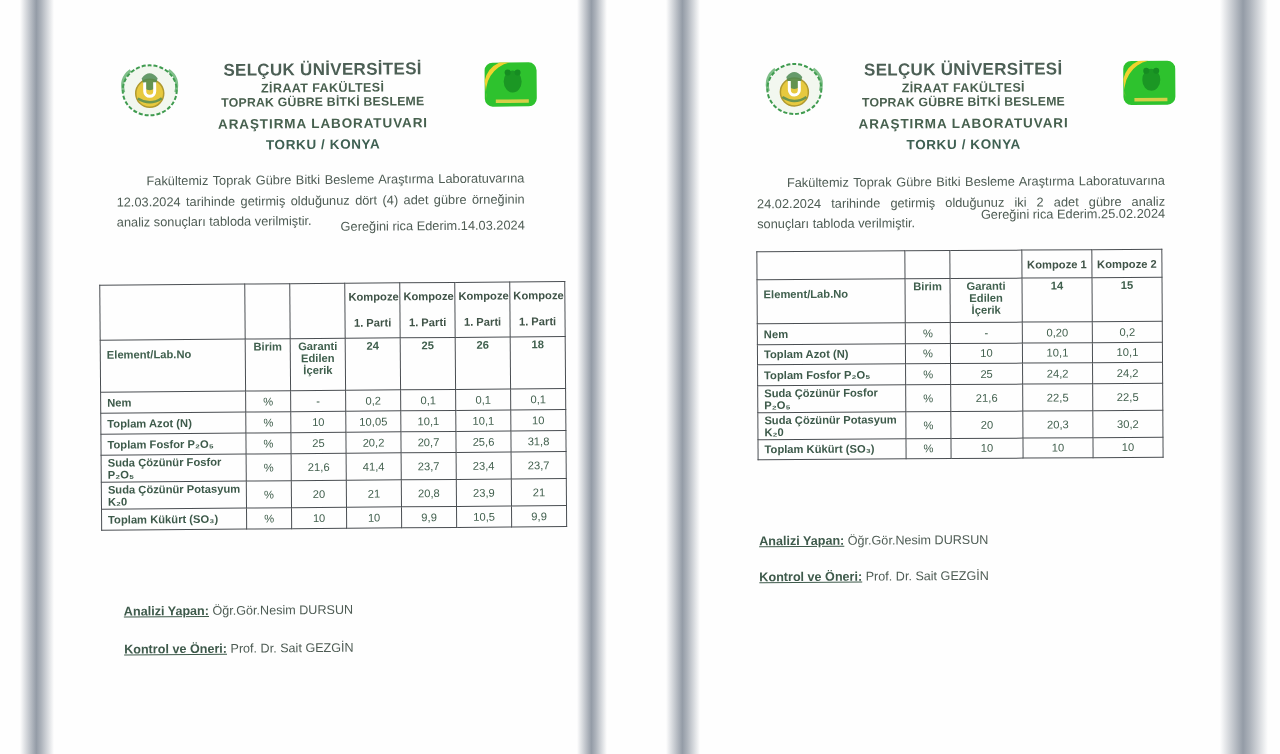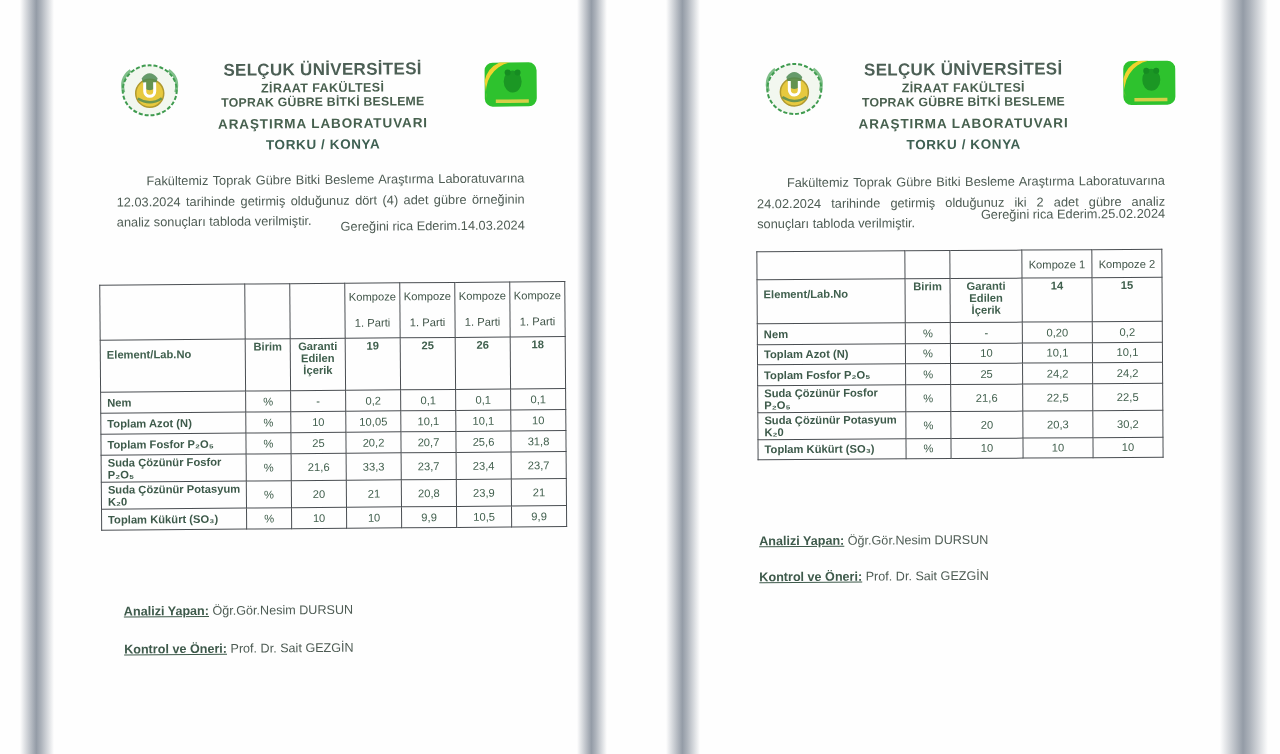--- a/index.html
+++ b/index.html
@@ -17,21 +17,21 @@
   .u-fac{font-size:12.5px;font-weight:bold;letter-spacing:.4px;margin-top:1px;}
   .u-dep{font-size:12.3px;font-weight:bold;letter-spacing:.2px;}
   .u-lab{font-size:13.5px;font-weight:bold;letter-spacing:.9px;margin-top:7px;color:#46604e;}
   .recipient{position:absolute;left:195px;width:260px;text-align:center;font-size:13.5px;font-weight:bold;letter-spacing:.6px;color:#3e6052;}
   .para{position:absolute;left:118px;width:408px;font-size:12.8px;color:#4e5c54;line-height:1.62;text-align:justify;text-indent:30px;}
   .closing{position:absolute;left:118px;width:408px;font-size:12.8px;color:#4e5c54;text-align:right;}
   
   table.rpt{position:absolute;border-collapse:collapse;table-layout:fixed;}
   table.rpt td{border:1.6px solid #4a4e52;font-size:11.2px;color:#43614f;text-align:center;vertical-align:middle;padding:1px 3px;overflow:hidden;}
   table.rpt td.c-lbl{text-align:left;font-weight:bold;color:#3d5a4a;padding-left:6px;}
-  table.rpt tr.gh td{font-weight:normal;color:#3f5347;white-space:pre-line;vertical-align:middle;}
+  table.rpt tr.gh td{font-weight:bold;color:#3f5347;white-space:pre-line;vertical-align:middle;}
   table.rpt tr.ch td{font-weight:bold;vertical-align:top;white-space:pre-line;color:#40604e;}
   table.rpt tr.ch td.c-lbl{padding-top:8px;}
   .t-left tr.gh td{line-height:2.3;}
   .t-left tr:nth-child(1){height:52px;}
   .t-left tr:nth-child(2){height:52px;}
   .t-left tr:nth-child(n+3){height:21px;}
   .t-right tr:nth-child(1){height:28px;}
   .t-right tr:nth-child(2){height:44px;}
   .t-right tr:nth-child(n+3){height:20.5px;}
   
@@ -105,21 +105,21 @@
 1. Parti</td>
           <td>Kompoze
 1. Parti</td>
         </tr>
         <tr class="ch">
           <td class="c-lbl">Element/Lab.No</td>
           <td>Birim</td>
           <td>Garanti
 Edilen
 İçerik</td>
-          <td>19</td>
+          <td>24</td>
           <td>25</td>
           <td>26</td>
           <td>18</td>
         </tr>
         <tr>
           <td class="c-lbl">Nem</td>
           <td>%</td>
           <td>-</td>
           <td>0,2</td>
           <td>0,1</td>
@@ -141,21 +141,21 @@
           <td>25</td>
           <td>20,2</td>
           <td>20,7</td>
           <td>25,6</td>
           <td>31,8</td>
         </tr>
         <tr>
           <td class="c-lbl">Suda Çözünür Fosfor P₂O₅</td>
           <td>%</td>
           <td>21,6</td>
-          <td>33,3</td>
+          <td>41,4</td>
           <td>23,7</td>
           <td>23,4</td>
           <td>23,7</td>
         </tr>
         <tr>
           <td class="c-lbl">Suda Çözünür Potasyum K₂0</td>
           <td>%</td>
           <td>20</td>
           <td>21</td>
           <td>20,8</td>

